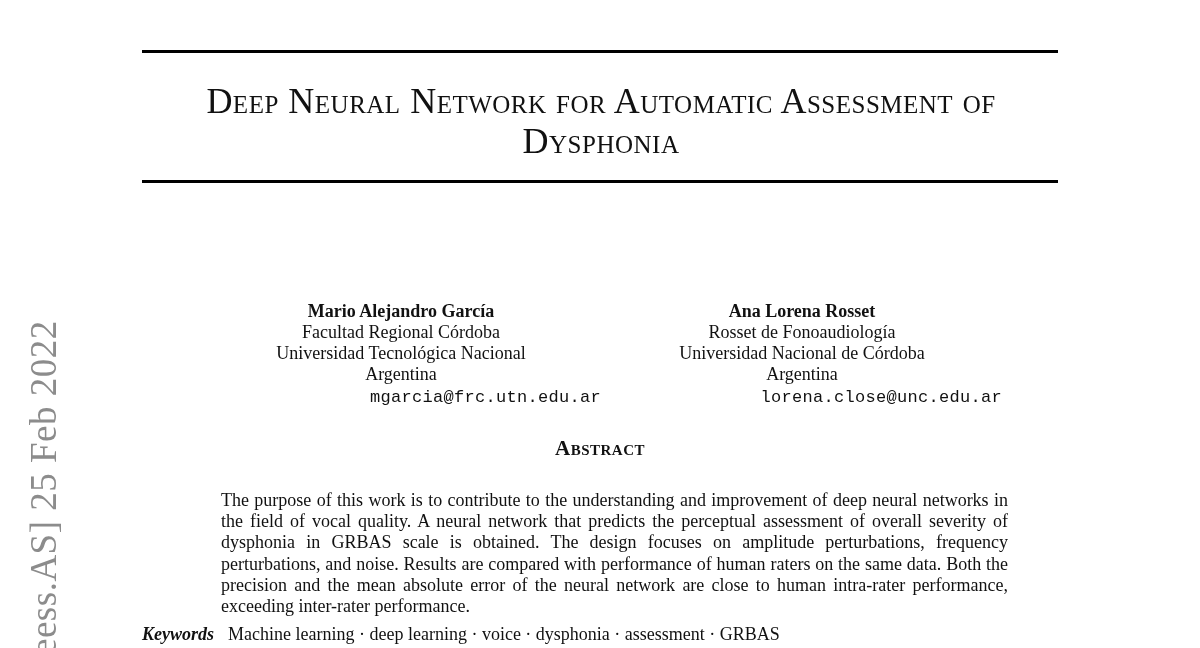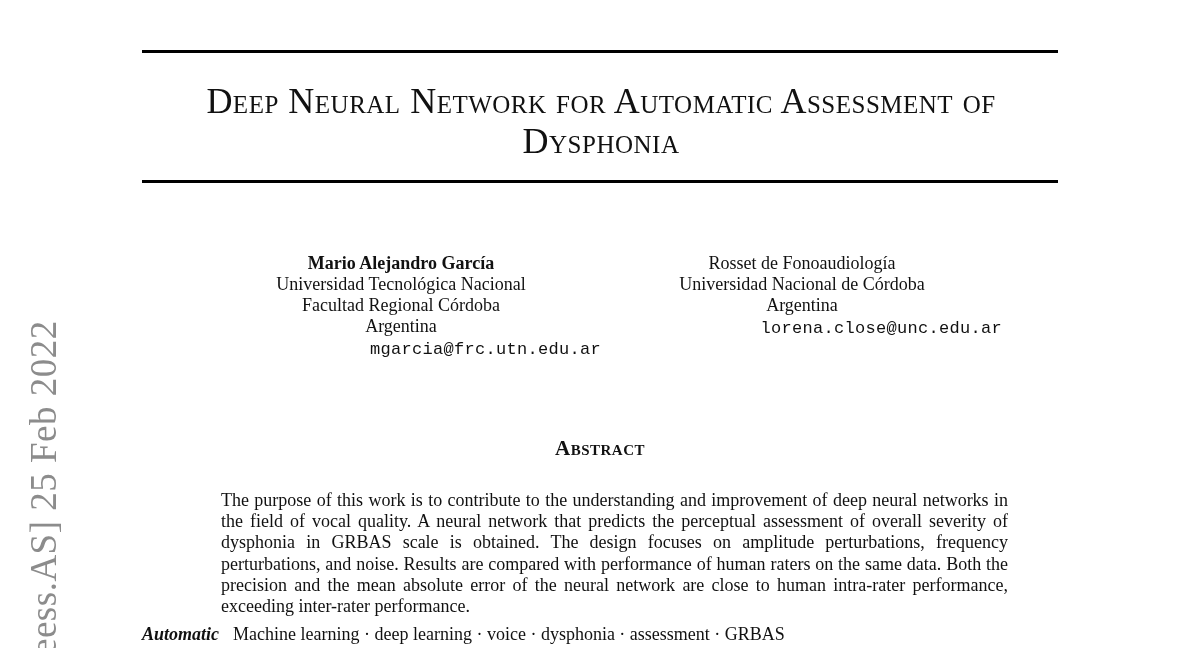--- a/index.html
+++ b/index.html
@@ -59,21 +59,21 @@
   .author {
     position: absolute;
     top: 253px;
     width: 400px;
     text-align: center;
     font-size: 18px;
     line-height: 21px;
   }
   .author-1 { left: 201px; }
   .author-2 { left: 602px; }
-  .author-name { font-weight: bold; }
+  .author-name { font-weight: bold; margin-top: 48px; }
   .author-email {
     font-family: "Liberation Mono", monospace;
     font-size: 17px;
     margin-top: 2px;
     letter-spacing: 0.3px;
     text-align: right;
   }
 
   
   .abstract-heading {
@@ -125,34 +125,35 @@
 
   <h1 class="title">
     <span class="title-line">Deep Neural Network for Automatic Assessment of</span>
     <span class="title-line">Dysphonia</span>
   </h1>
 
   <div class="rule rule-bottom"></div>
 
   <div class="author author-1">
     <div class="author-name">Mario Alejandro García</div>
+    <div class="author-line">Facultad Regional Córdoba</div>
     <div class="author-line">Universidad Tecnológica Nacional</div>
-    <div class="author-line">Facultad Regional Córdoba</div>
     <div class="author-line">Argentina</div>
     <div class="author-email">mgarcia@frc.utn.edu.ar</div>
   </div>
 
   <div class="author author-2">
+    <div class="author-name">Ana Lorena Rosset</div>
     <div class="author-line">Rosset de Fonoaudiología</div>
     <div class="author-line">Universidad Nacional de Córdoba</div>
     <div class="author-line">Argentina</div>
     <div class="author-email">lorena.close@unc.edu.ar</div>
   </div>
 
   <div class="abstract-heading">Abstract</div>
 
   <p class="abstract-text">The purpose of this work is to contribute to the understanding and improvement of deep neural networks in the field of vocal quality. A neural network that predicts the perceptual assessment of overall severity of dysphonia in GRBAS scale is obtained. The design focuses on amplitude perturbations, frequency perturbations, and noise. Results are compared with performance of human raters on the same data. Both the precision and the mean absolute error of the neural network are close to human intra-rater performance, exceeding inter-rater performance.</p>
 
   <div class="keywords">
-    <span class="kw-label">Automatic</span><span class="kw-text">Machine learning · deep learning · voice · dysphonia · assessment · GRBAS</span>
+    <span class="kw-label">Keywords</span><span class="kw-text">Machine learning · deep learning · voice · dysphonia · assessment · GRBAS</span>
   </div>
 
 </div>
 
 </body></html>

